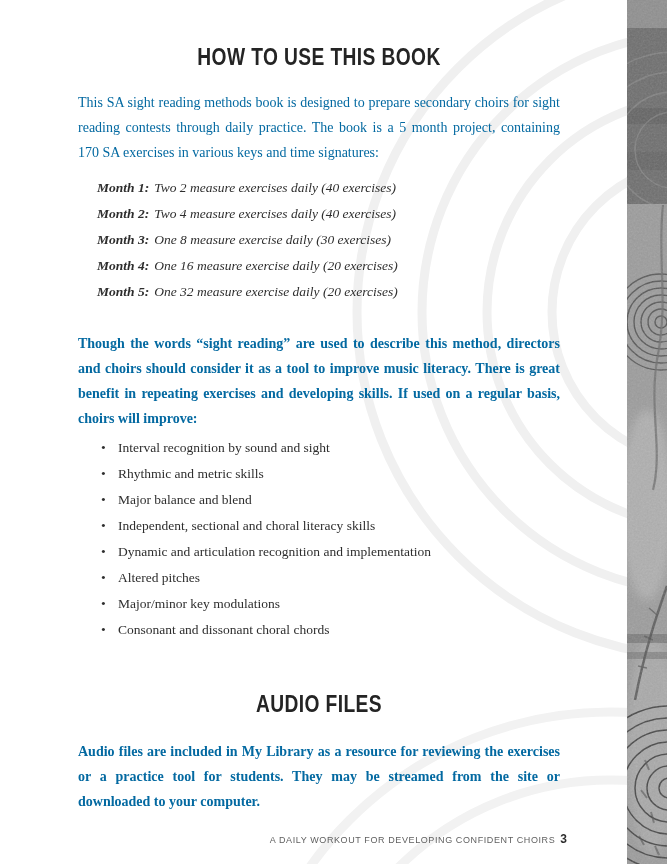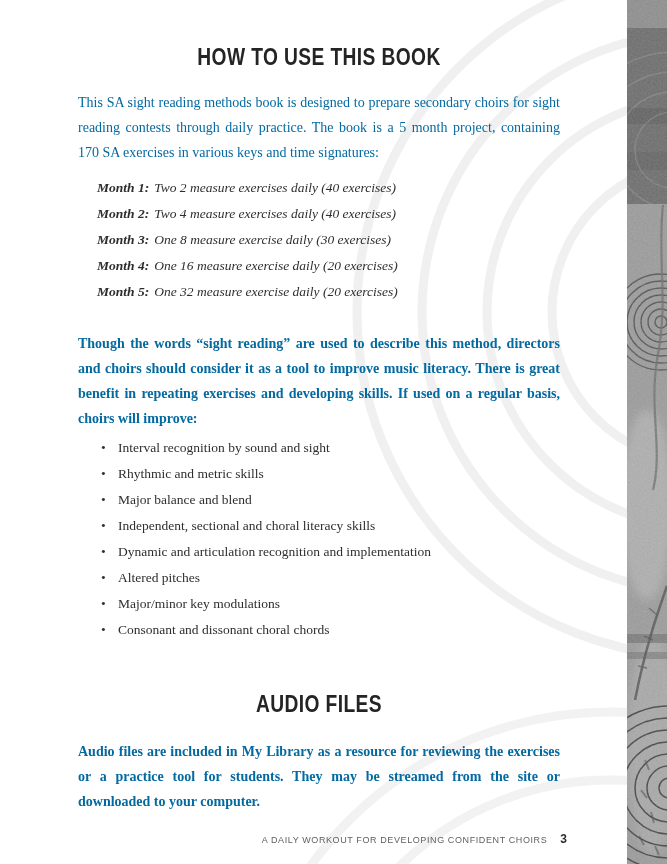--- a/index.html
+++ b/index.html
@@ -49,21 +49,21 @@
   .month-label { font-weight: 700; margin-right: 5px; }
   .method-note { margin-top: 30px; font-weight: bold; }
   .bullet-list { margin-top: 8px; margin-left: 23px; list-style: none; }
   .bullet-item { font-size: 13.5px; line-height: 18px; margin-bottom: 8px; display: flex; }
   .bullet { width: 17px; flex: 0 0 17px; color: #2e2e2e; }
   .audio-heading-wrap { margin-top: 52px; }
   .audio-para { margin-top: 22px; font-weight: bold; }
   .footer {
     position: absolute; z-index: 2;
     top: 832px; left: 0; width: 567px;
-    display: flex; justify-content: flex-end; align-items: baseline; gap: 13px;
+    display: flex; justify-content: flex-end; align-items: baseline; gap: 5px;
     font-family: "Liberation Sans", sans-serif;
   }
   .running-title {
     font-size: 9px;
     letter-spacing: 0.6px;
     color: #5f5f5f;
     text-transform: uppercase;
   }
   .page-number {
     font-size: 12px;

